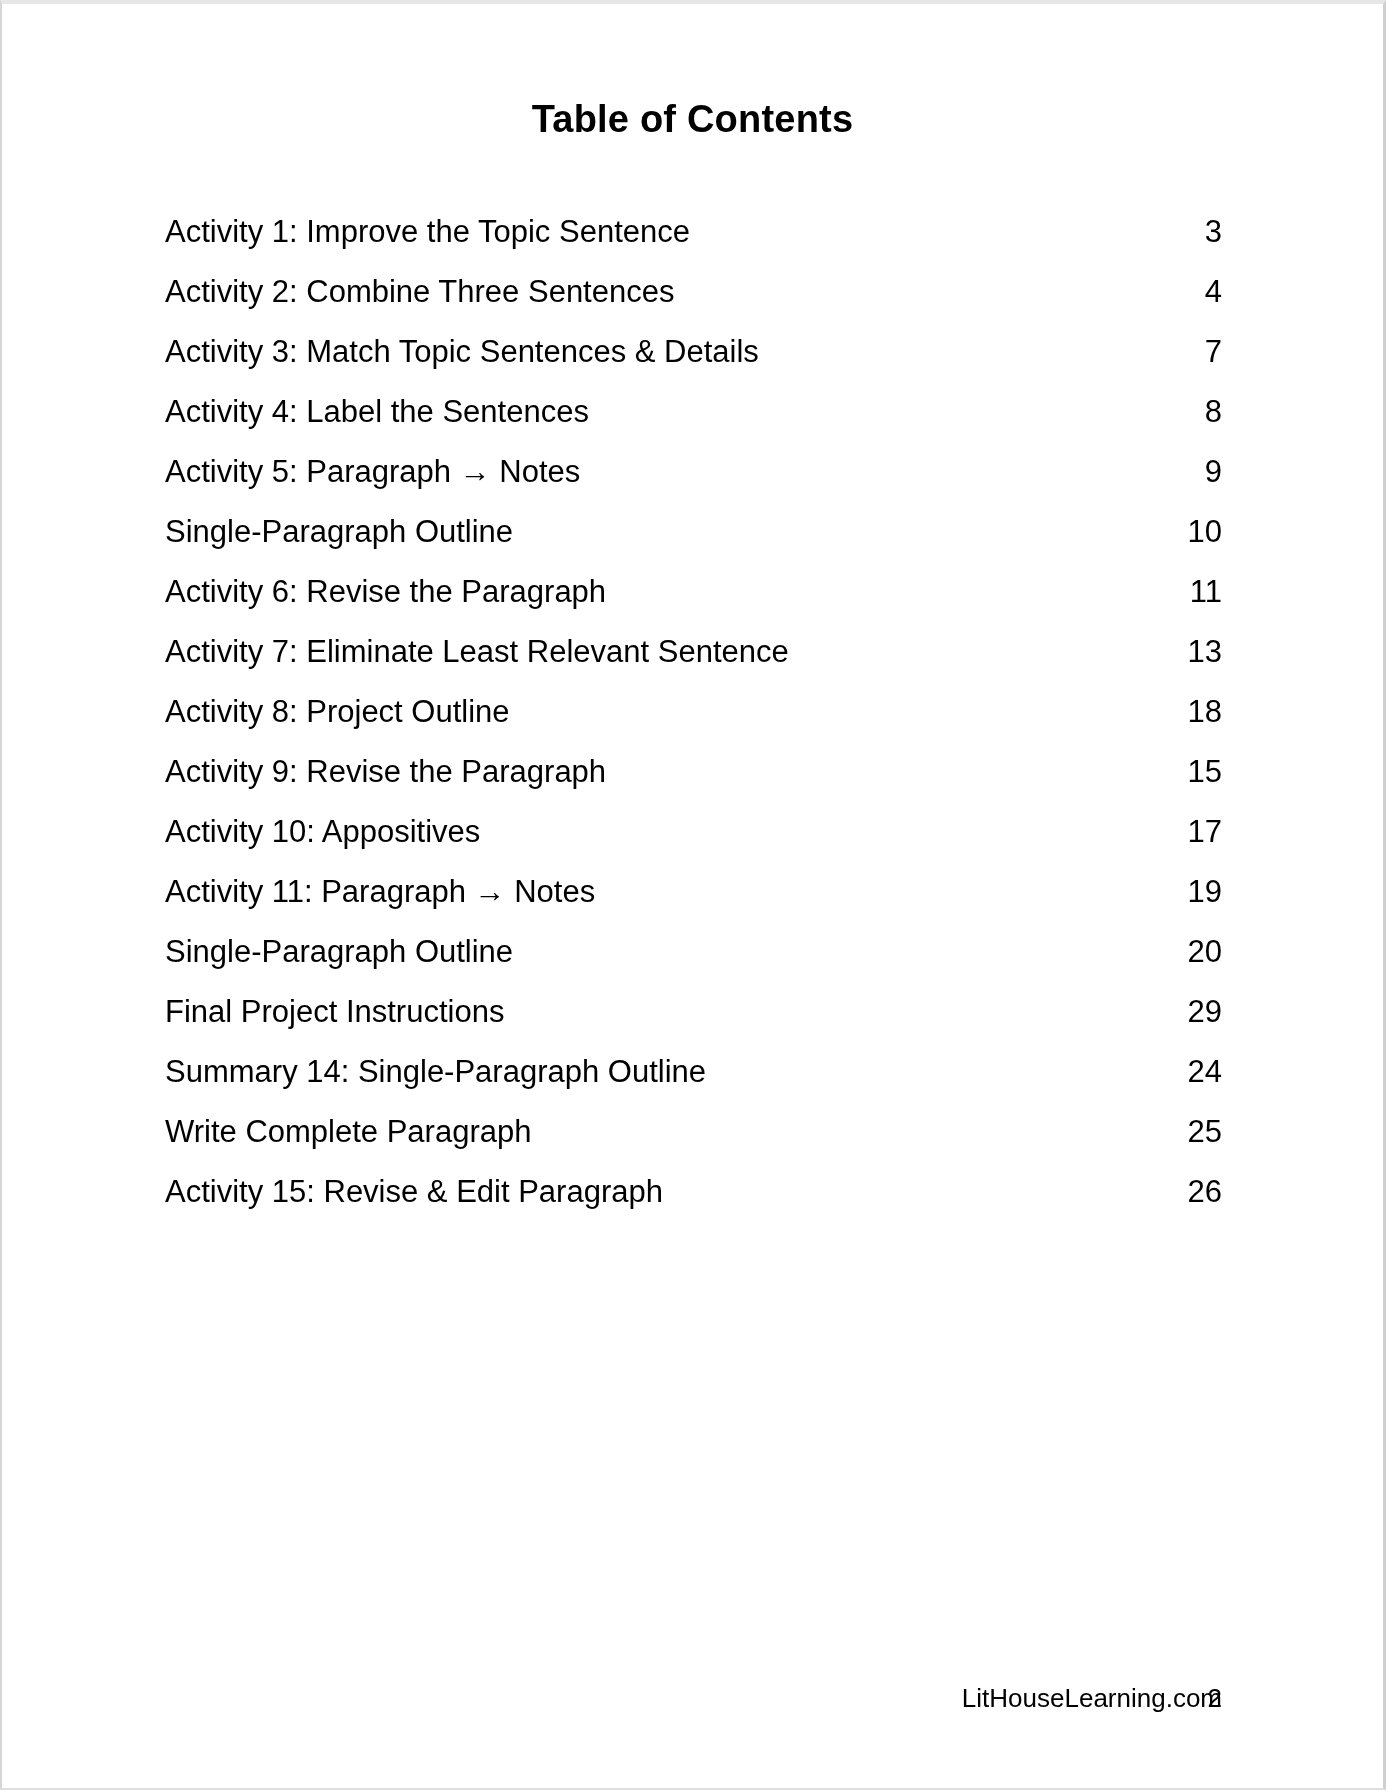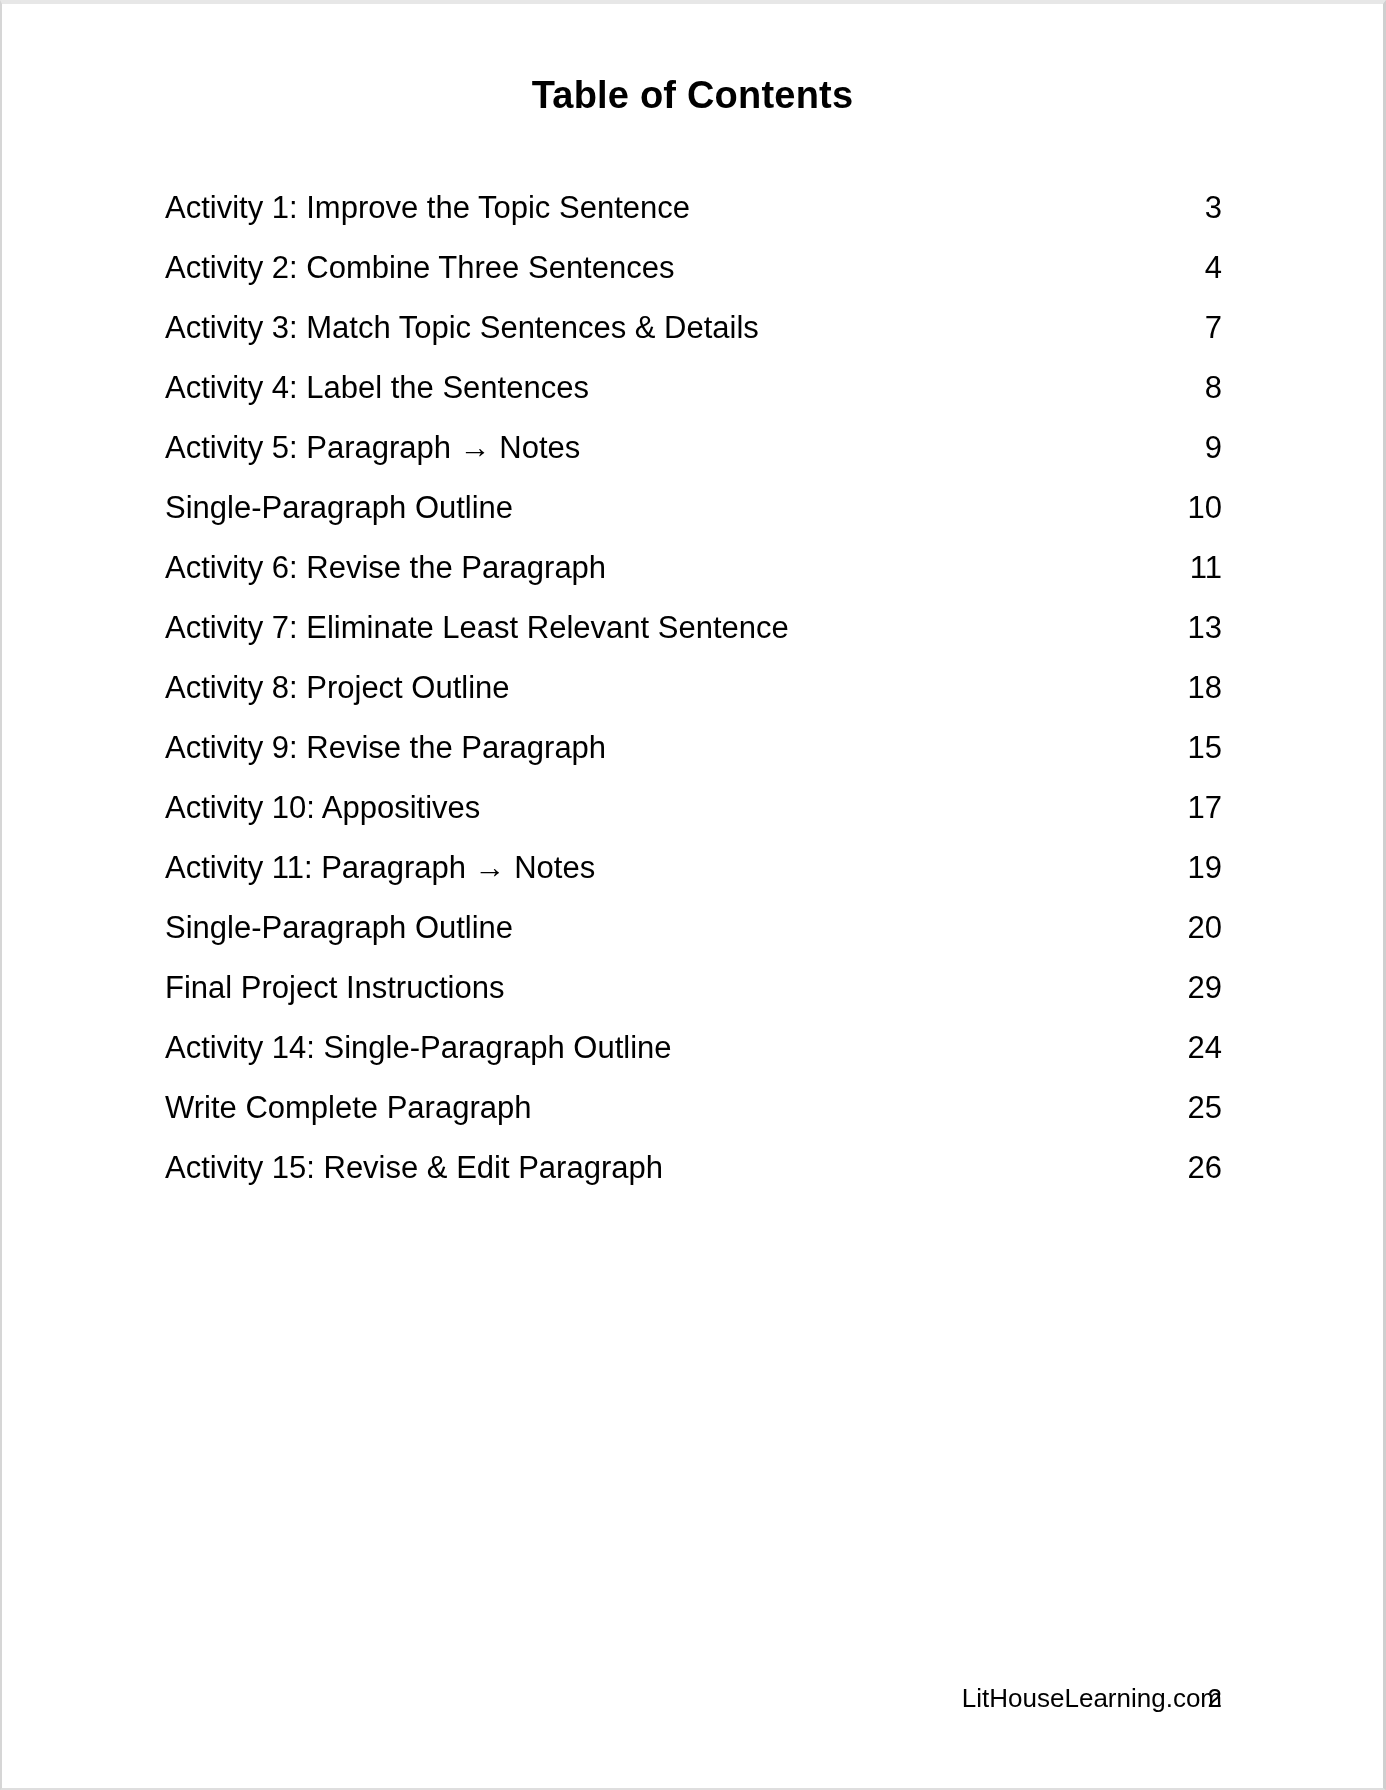--- a/index.html
+++ b/index.html
@@ -16,21 +16,21 @@
     border-left: 2px solid #d6d6d6;
     border-right: 3px solid #cfcfcf;
     border-top: 4px solid #e7e7e7;
     border-bottom: 2px solid #dedede;
     font-family: "Liberation Sans", sans-serif;
     color: #000000;
     overflow: hidden;
   }
   .doc-title {
     margin: 0;
-    padding-top: 68px;
+    padding-top: 92px;
     text-align: center;
     font-size: 38px;
     line-height: 46px;
     font-weight: 700;
     letter-spacing: 0.2px;
   }
   .toc {
     margin: 72px 161px 12px 163px; 
   }
   .toc-row {
@@ -126,21 +126,21 @@
     </div>
     <div class="toc-row">
       <span class="toc-label">Single-Paragraph Outline</span>
       <span class="toc-page">20</span>
     </div>
     <div class="toc-row">
       <span class="toc-label">Final Project Instructions</span>
       <span class="toc-page">29</span>
     </div>
     <div class="toc-row">
-      <span class="toc-label">Activity 14: Single-Paragraph Outline</span>
+      <span class="toc-label">Summary 14: Single-Paragraph Outline</span>
       <span class="toc-page">24</span>
     </div>
     <div class="toc-row">
       <span class="toc-label">Write Complete Paragraph</span>
       <span class="toc-page">25</span>
     </div>
     <div class="toc-row">
       <span class="toc-label">Activity 15: Revise &amp; Edit Paragraph</span>
       <span class="toc-page">26</span>
     </div>

